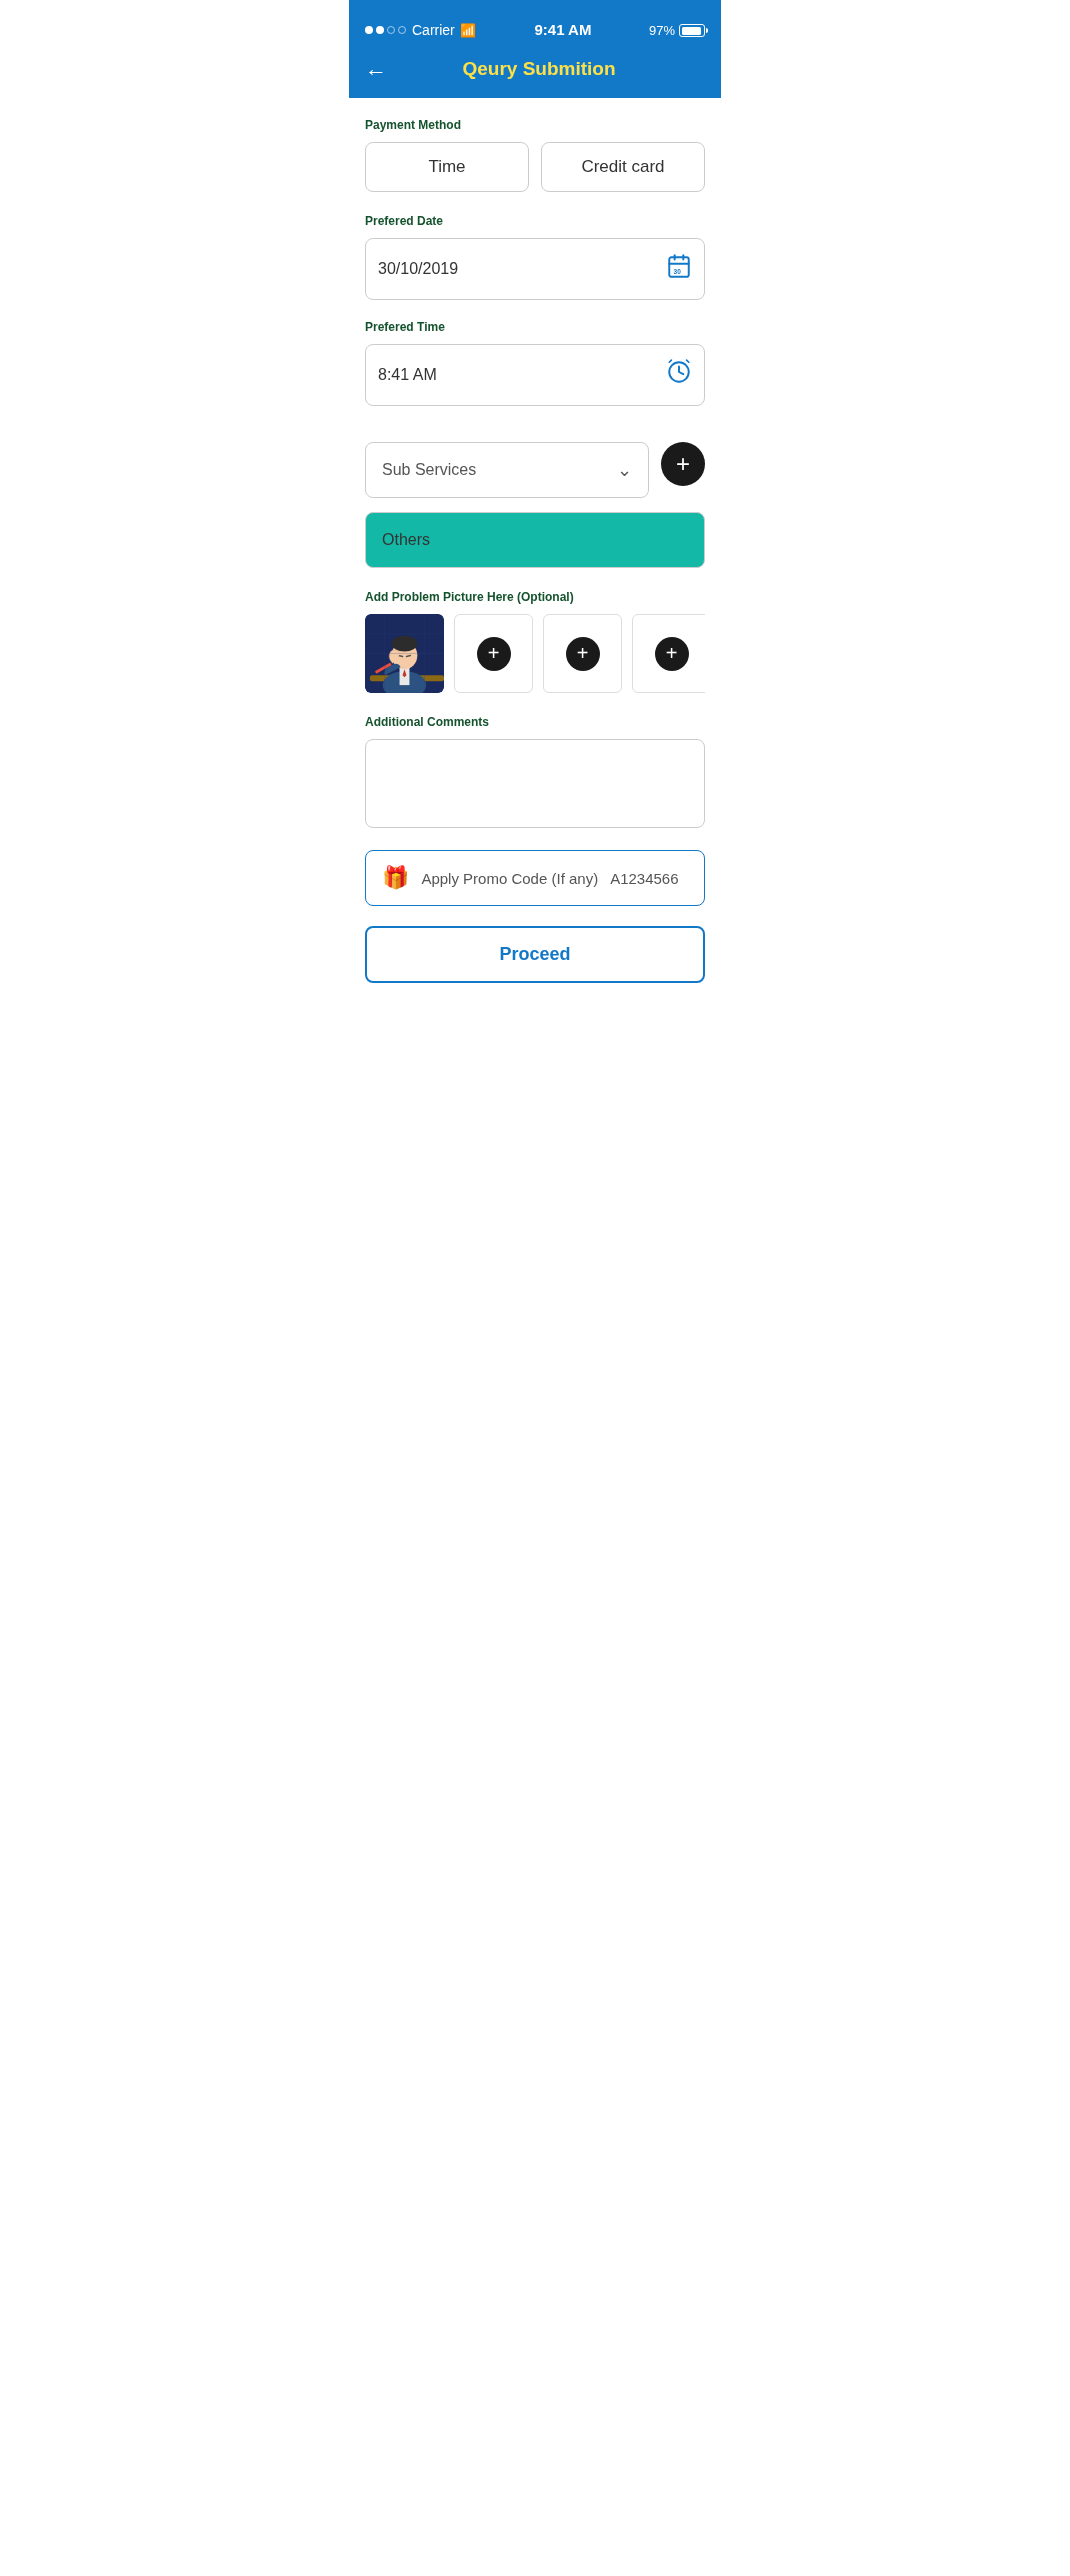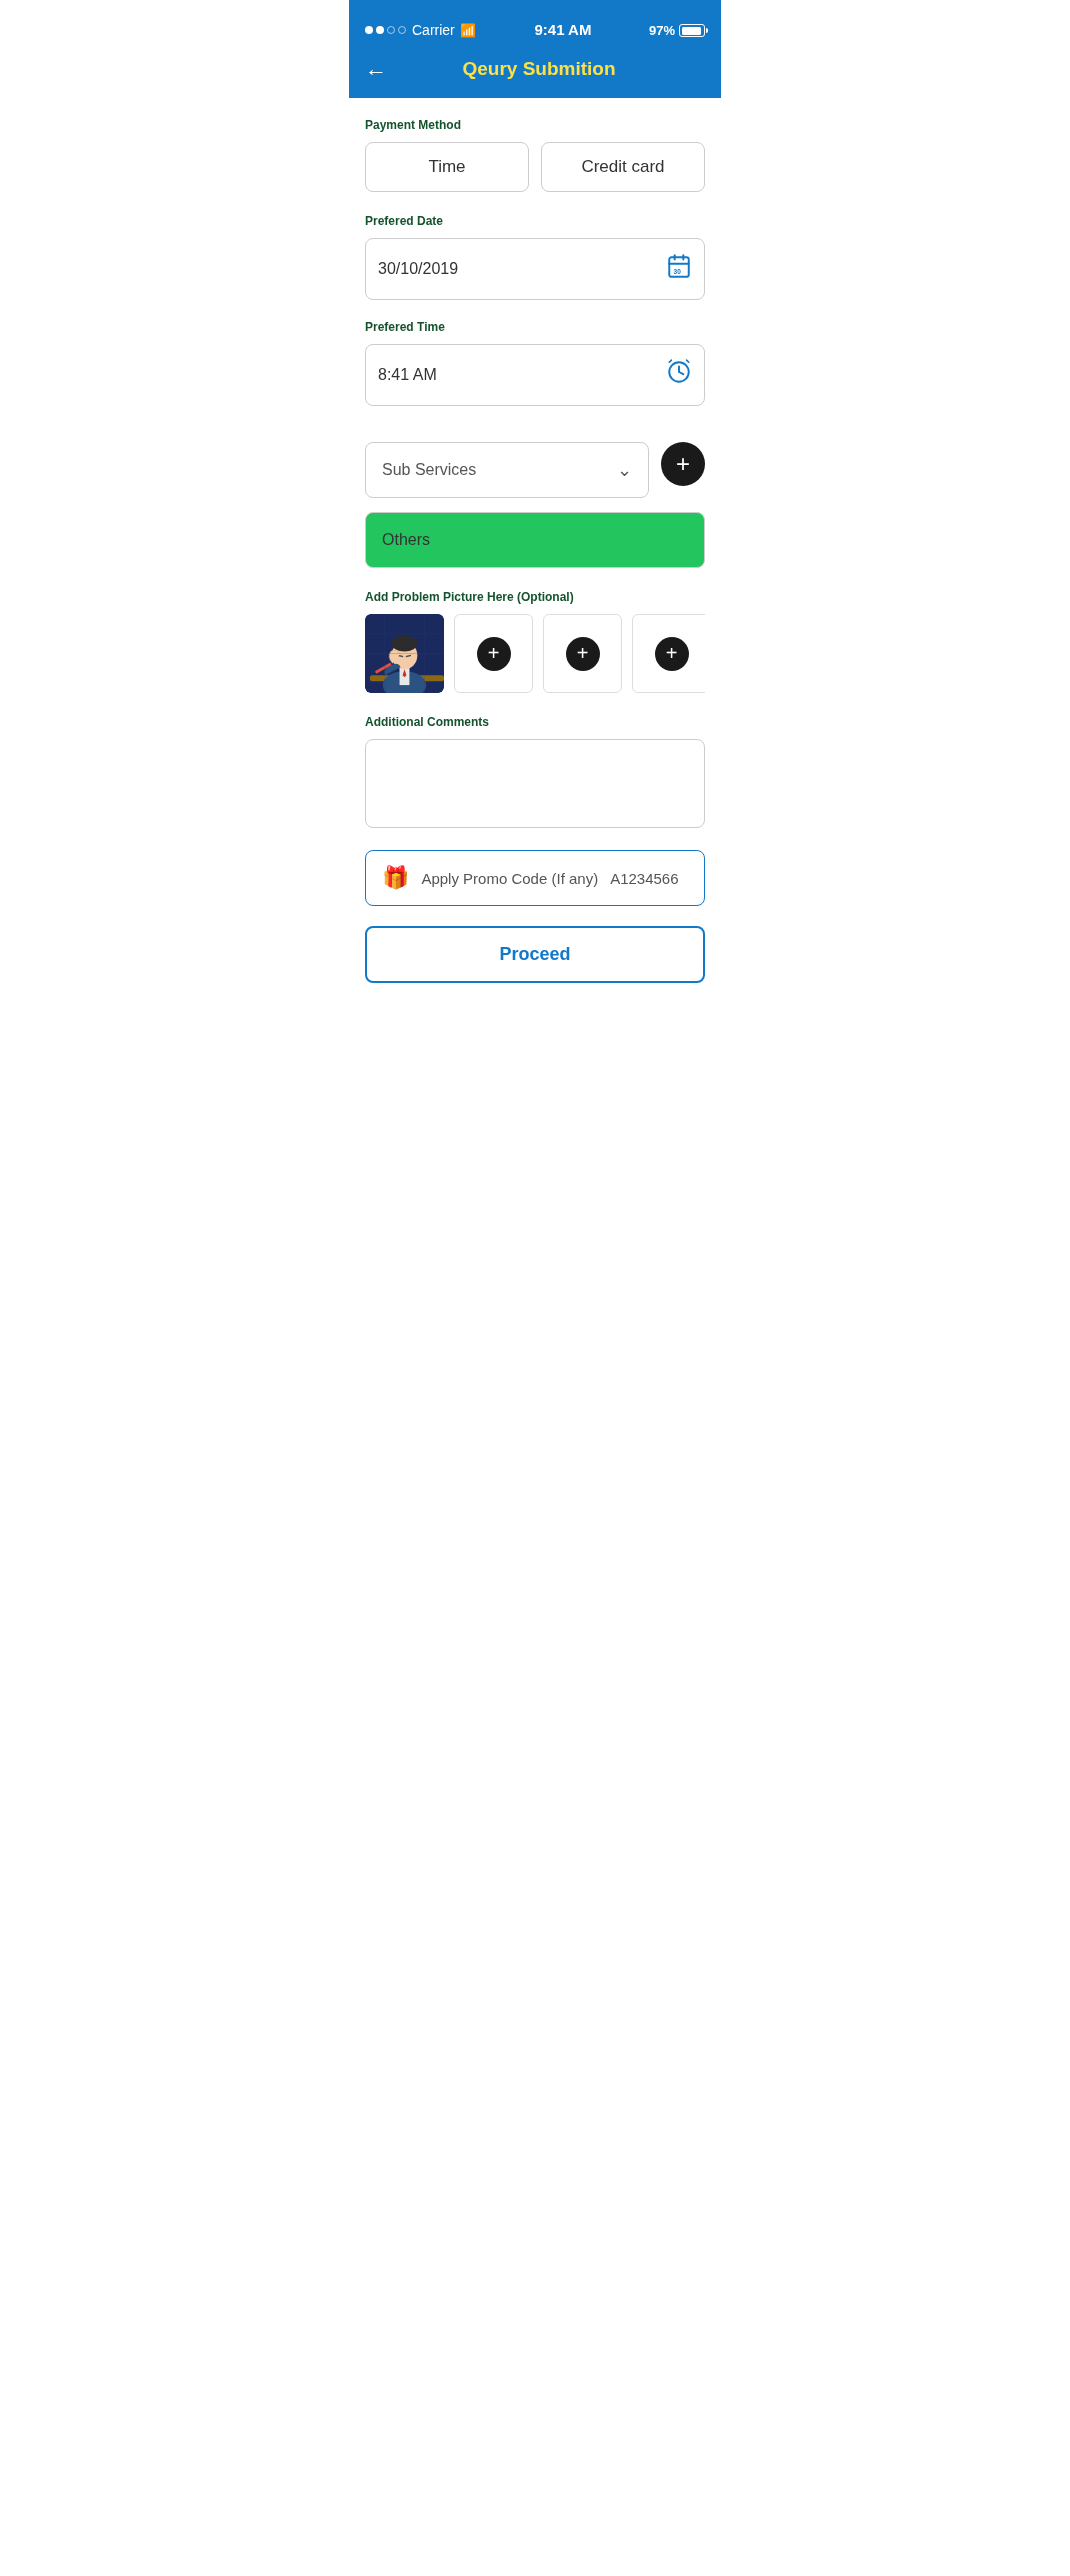--- a/index.html
+++ b/index.html
@@ -24,21 +24,21 @@
       padding: 8px 16px 6px;
       font-size: 13px;
       height: 44px;
     }
     .status-left { display: flex; align-items: center; gap: 6px; }
     .signal-dots { display: flex; gap: 3px; }
     .dot { width: 8px; height: 8px; border-radius: 50%; background: #fff; }
     .dot.empty { background: transparent; border: 1.5px solid rgba(255,255,255,0.6); }
     .wifi-icon { font-size: 14px; }
     .status-center { font-size: 15px; font-weight: 700; }
-    .status-right { display: flex; align-items: center; gap: 4px; font-size: 13px; font-weight: 700; }
+    .status-right { display: flex; align-items: center; gap: 4px; font-size: 13px; font-weight: 400; }
     .battery-bar {
       width: 26px; height: 13px;
       border: 1.5px solid #fff;
       border-radius: 3px;
       position: relative;
       display: flex; align-items: center;
       padding: 1.5px;
     }
     .battery-bar::after {
       content: '';
@@ -157,21 +157,21 @@
       flex-shrink: 0;
     }
 
     
     .others-box {
       border: 1.5px solid #ccc;
       border-radius: 8px;
       padding: 18px 16px;
       font-size: 16px;
       color: #333;
-      background: #22c55e;
+      background: #14b8a6;
       margin-bottom: 22px;
       width: 100%;
     }
 
     
     .pictures-row {
       display: flex;
       gap: 10px;
       margin-bottom: 22px;
       overflow: hidden;

